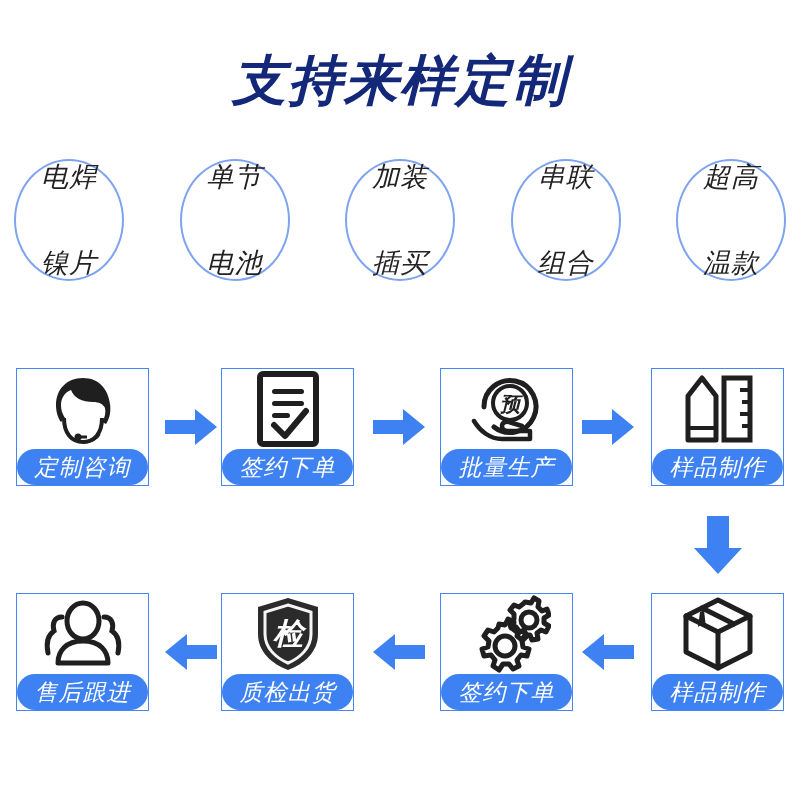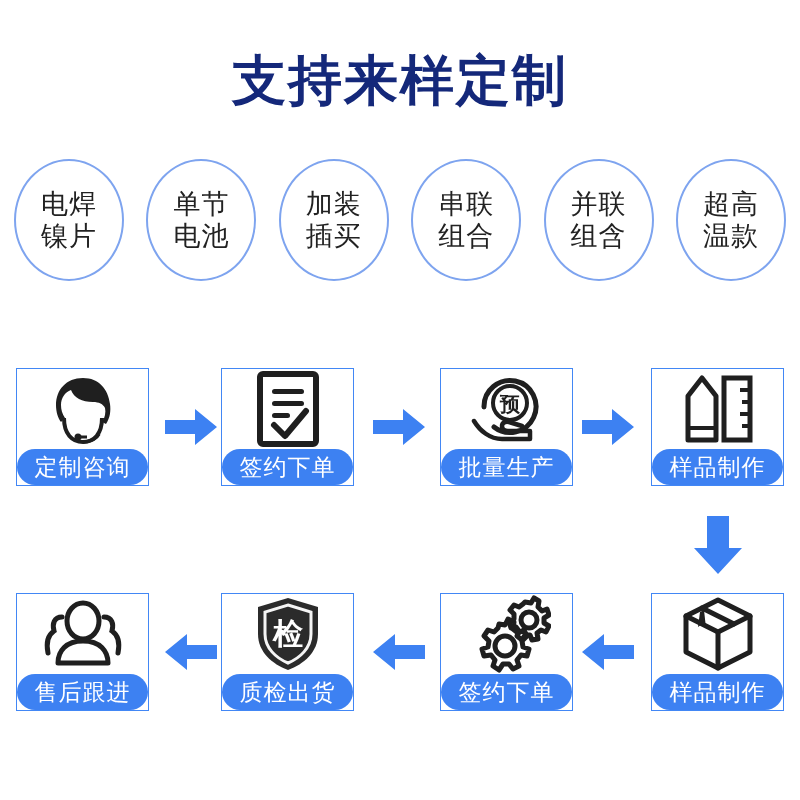--- a/index.html
+++ b/index.html
@@ -14,20 +14,21 @@
     font-family: "Liberation Sans", "DejaVu Sans", sans-serif;
     overflow: hidden;
     position: relative;
   }
 
   #page {
     position: relative;
     width: 764px;
     height: 800px;
     background: #ffffff;
+    font-style: italic;
   }
 
   
   .page-title {
     position: absolute;
     top: 50px;
     left: 0;
     width: 800px;
     text-align: center;
     font-size: 54px;
@@ -51,21 +52,21 @@
   }
   .badge {
     width: 110px;
     height: 122px;
     border: 2px solid #7ea4ef;
     border-radius: 50% / 50%;
     box-sizing: border-box;
     display: flex;
     flex-direction: column;
     align-items: center;
-    justify-content: center;
+    justify-content: space-between;
     background: #ffffff;
   }
   .badge-line {
     font-size: 27px;
     line-height: 32px;
     color: #222222;
     letter-spacing: 1px;
     white-space: nowrap;
   }
 
@@ -160,24 +161,20 @@
     <div class="badge">
       <span class="badge-line">加装</span>
       <span class="badge-line">插买</span>
     </div>
 
     <div class="badge">
       <span class="badge-line">串联</span>
       <span class="badge-line">组合</span>
     </div>
 
-    <div class="badge">
-      <span class="badge-line">并联</span>
-      <span class="badge-line">组含</span>
-    </div>
 
     <div class="badge">
       <span class="badge-line">超高</span>
       <span class="badge-line">温款</span>
     </div>
 
   </div>
 
   <div class="flow">
 

